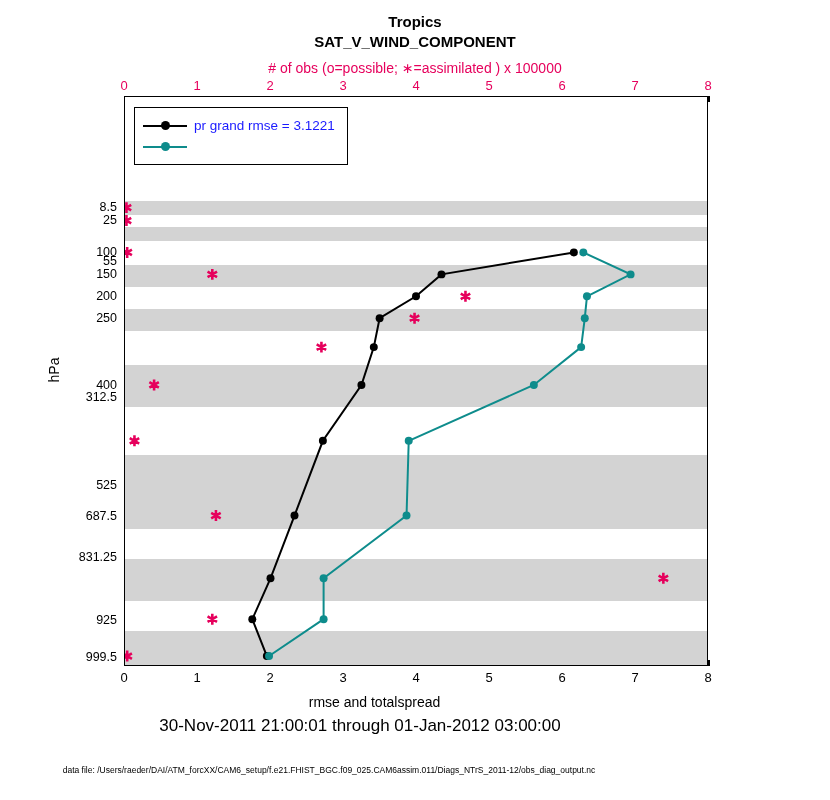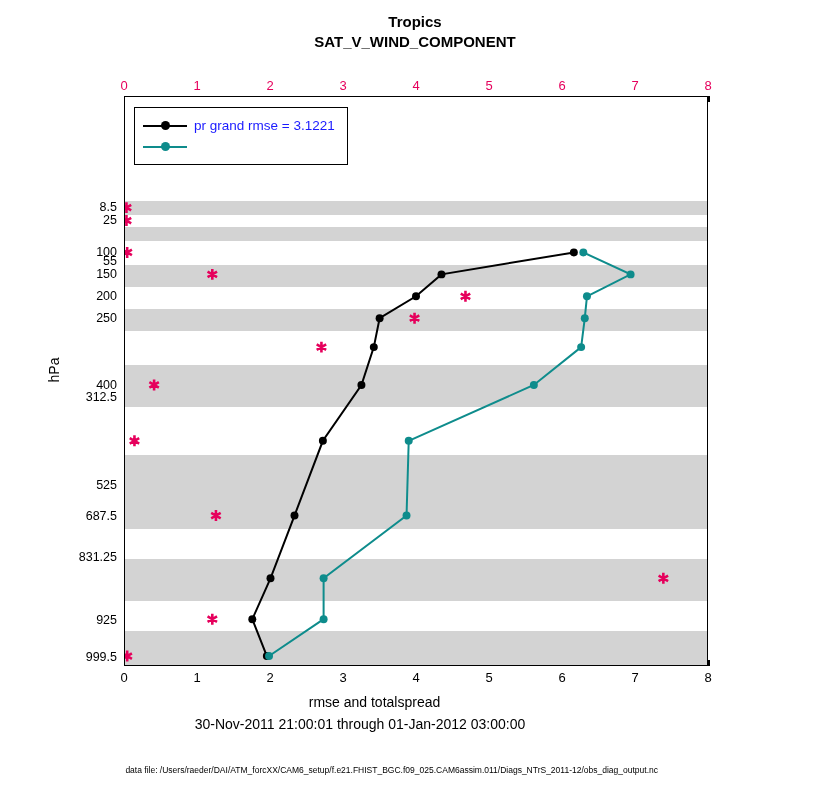--- a/index.html
+++ b/index.html
@@ -114,28 +114,28 @@
     width: 749px;
     text-align: center;
     font-size: 14px;
   }
   .date-range {
     position: absolute;
     left: 0;
     top: 716px;
     width: 720px;
     text-align: center;
-    font-size: 14px;
+    font-size: 17px;
   }
   .datafile {
     position: absolute;
     left: 0;
     top: 765px;
     width: 658px;
-    text-align: right;
+    text-align: center;
     font-size: 8.5px;
   }
   .legend {
     position: absolute;
     left: 9px;
     top: 10px;
     background: #ffffff;
     border: 1px solid #000;
     padding: 7px 12px 7px 8px;
     box-sizing: border-box;
@@ -170,20 +170,21 @@
     white-space: nowrap;
   }
 </style>
 </head>
 <body>
 
 <div id="chart-root">
 
   <div class="title-main">Tropics</div>
   <div class="title-sub">SAT_V_WIND_COMPONENT</div>
+  <div class="top-axis-label"># of obs (o=possible; ∗=assimilated ) x 100000</div>
 
   <div id="top-ticks">
       <div class="tick-top" style="left: 124px;">0</div>
       <div class="tickmark-top" style="left: 124px; top: 96px; height: 6px;"></div>
       <div class="tick-top" style="left: 197px;">1</div>
       <div class="tickmark-top" style="left: 197px; top: 96px; height: 6px;"></div>
       <div class="tick-top" style="left: 270px;">2</div>
       <div class="tickmark-top" style="left: 270px; top: 96px; height: 6px;"></div>
       <div class="tick-top" style="left: 343px;">3</div>
       <div class="tickmark-top" style="left: 343px; top: 96px; height: 6px;"></div>

